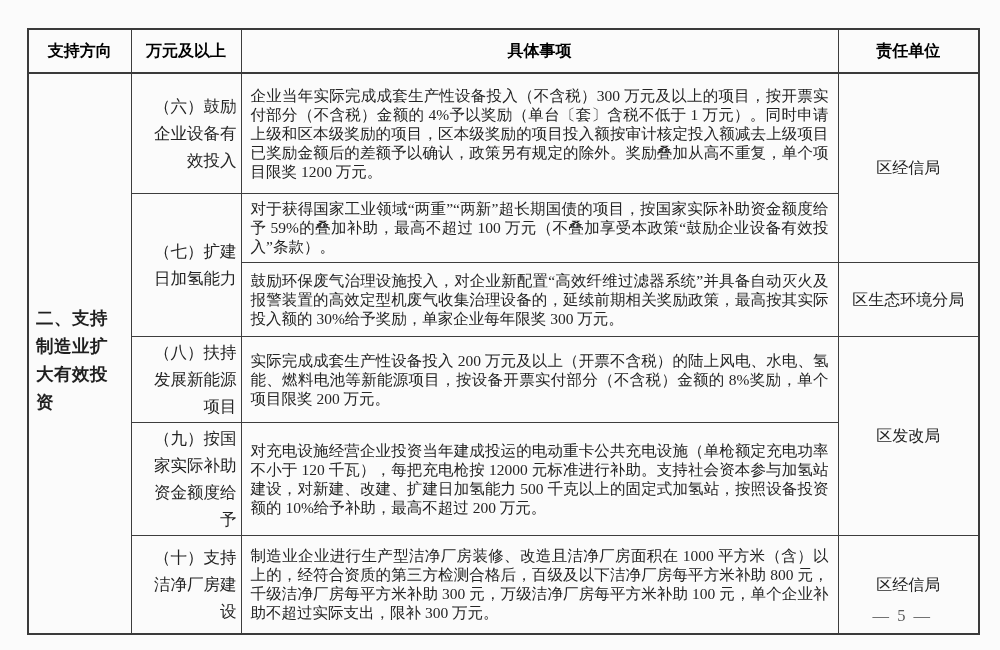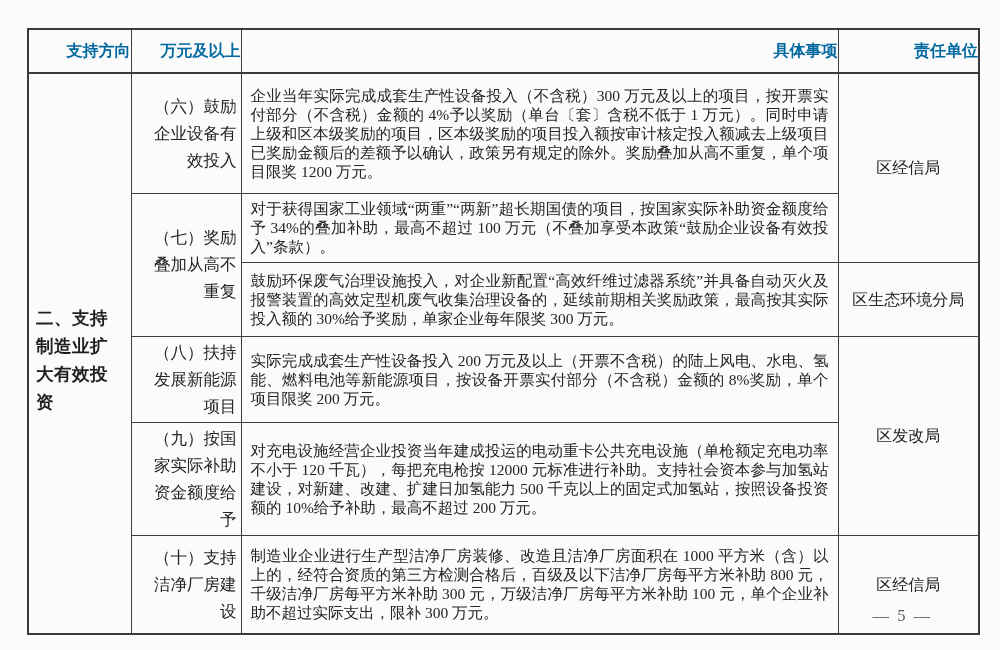--- a/index.html
+++ b/index.html
@@ -25,22 +25,22 @@
   }
   .policy-table th, .policy-table td {
     border: 1px solid #3d3d3d;
     vertical-align: middle;
     overflow: hidden;
   }
   .policy-table thead th {
     font-family: Liberation Sans, sans-serif;
     font-weight: bold;
     font-size: 16px;
-    text-align: right;
-    color: #0369a1;
+    text-align: center;
+    color: #000000;
     border-bottom: 2px solid #3a3a3a;
   }
   td.direction-cell {
     font-weight: bold;
     font-size: 17.5px;
     line-height: 28px;
     padding: 12px 5px 0 7px;
     text-align: left;
     color: #1f1f1f;
     letter-spacing: 0.5px;
@@ -98,22 +98,22 @@
       </tr>
     </thead>
     <tbody>
       <tr style="height:120px">
         <td class="direction-cell" rowspan="6">二、支持制造业扩大有效投资</td>
         <td class="clause-cell">（六）鼓励企业设备有效投入</td>
         <td class="detail-cell">企业当年实际完成成套生产性设备投入（不含税）300 万元及以上的项目，按开票实付部分（不含税）金额的 4%予以奖励（单台〔套〕含税不低于 1 万元）。同时申请上级和区本级奖励的项目，区本级奖励的项目投入额按审计核定投入额减去上级项目已奖励金额后的差额予以确认，政策另有规定的除外。奖励叠加从高不重复，单个项目限奖 1200 万元。</td>
         <td class="unit-cell" rowspan="2">区经信局</td>
       </tr>
       <tr style="height:69px">
-        <td class="clause-cell" rowspan="2">（七）奖励叠加从高不重复</td>
-        <td class="detail-cell">对于获得国家工业领域“两重”“两新”超长期国债的项目，按国家实际补助资金额度给予 34%的叠加补助，最高不超过 100 万元（不叠加享受本政策“鼓励企业设备有效投入”条款）。</td>
+        <td class="clause-cell" rowspan="2">（七）扩建日加氢能力</td>
+        <td class="detail-cell">对于获得国家工业领域“两重”“两新”超长期国债的项目，按国家实际补助资金额度给予 59%的叠加补助，最高不超过 100 万元（不叠加享受本政策“鼓励企业设备有效投入”条款）。</td>
       </tr>
       <tr style="height:74px">
         <td class="detail-cell">鼓励环保废气治理设施投入，对企业新配置“高效纤维过滤器系统”并具备自动灭火及报警装置的高效定型机废气收集治理设备的，延续前期相关奖励政策，最高按其实际投入额的 30%给予奖励，单家企业每年限奖 300 万元。</td>
         <td class="unit-cell">区生态环境分局</td>
       </tr>
       <tr style="height:64px">
         <td class="clause-cell">（八）扶持发展新能源项目</td>
         <td class="detail-cell">实际完成成套生产性设备投入 200 万元及以上（开票不含税）的陆上风电、水电、氢能、燃料电池等新能源项目，按设备开票实付部分（不含税）金额的 8%奖励，单个项目限奖 200 万元。</td>
         <td class="unit-cell" rowspan="2">区发改局</td>
       </tr>

